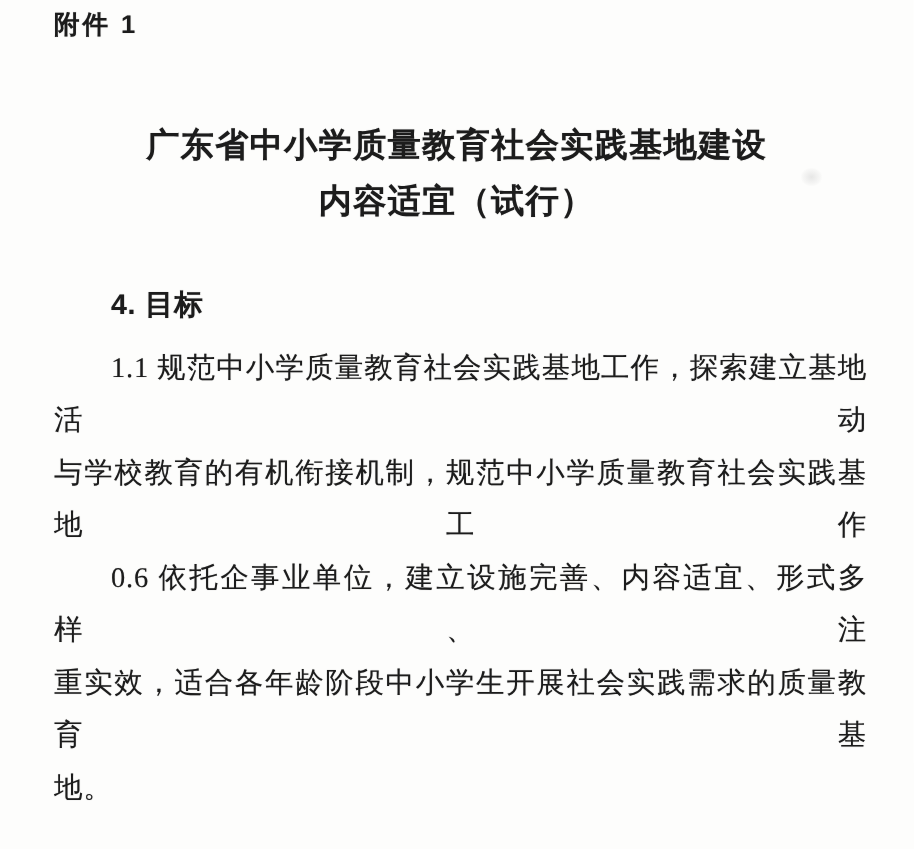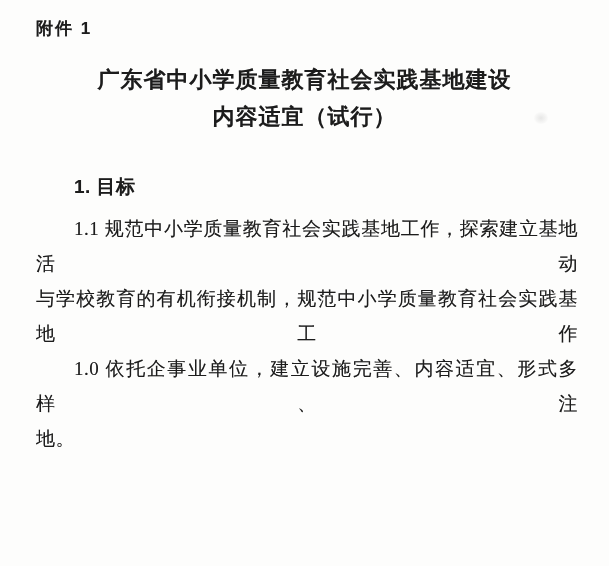--- a/index.html
+++ b/index.html
@@ -11,29 +11,29 @@
     position: relative;
     width: 609px; height: 566px;
     overflow: hidden;
     background: #fdfdfc;
     color: #1c1c1c;
     font-family: "Liberation Serif", "DejaVu Serif", serif;
     text-shadow: 0 0 0.6px rgba(40,40,40,0.45); 
   }
   .attachment {
     margin: 0 0 0 36px;
-    padding-top: 18px;
+    padding-top: 6px;
     line-height: 22px;
     font-size: 17px;
     font-weight: bold;
     letter-spacing: 2px;
     font-family: "Liberation Sans", "DejaVu Sans", sans-serif;
   }
   .title {
-    margin: 21px 0 0 0;
+    margin: 50px 0 0 0;
     text-align: center;
     font-size: 22px;
     line-height: 37px;
     font-weight: bold;
     letter-spacing: 1px;
     font-family: "Liberation Sans", "DejaVu Sans", sans-serif;
   }
   .tline { display: block; }
   .content {
     margin: 34px 31px 0 36px;
@@ -73,29 +73,30 @@
 
   <div class="attachment">附件 1</div>
 
   <h1 class="title">
     <span class="tline">广东省中小学质量教育社会实践基地建设</span>
     <span class="tline">内容适宜（试行）</span>
   </h1>
 
   <div class="content">
 
-    <h2 class="heading">1. 目标</h2>
+    <h2 class="heading">4. 目标</h2>
 
     <div class="para">
       <div class="line first fill">1.1 规范中小学质量教育社会实践基地工作，探索建立基地活动</div>
       <div class="line fill">与学校教育的有机衔接机制，规范中小学质量教育社会实践基地工作</div>
     </div>
 
     <div class="para">
-      <div class="line first fill">1.0 依托企事业单位，建立设施完善、内容适宜、形式多样、注</div>
+      <div class="line first fill">0.6 依托企事业单位，建立设施完善、内容适宜、形式多样、注</div>
+      <div class="line fill">重实效，适合各年龄阶段中小学生开展社会实践需求的质量教育基</div>
       <div class="line">地。</div>
     </div>
 
   </div>
 
   <div class="smudge"></div>
 
 </div>
 
 </body></html>

